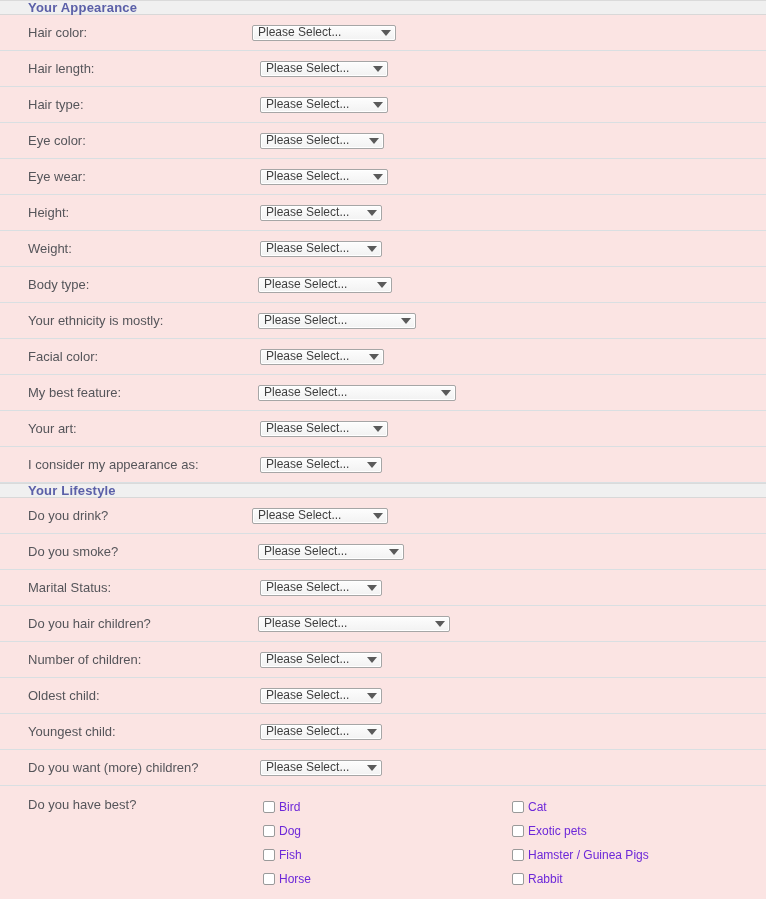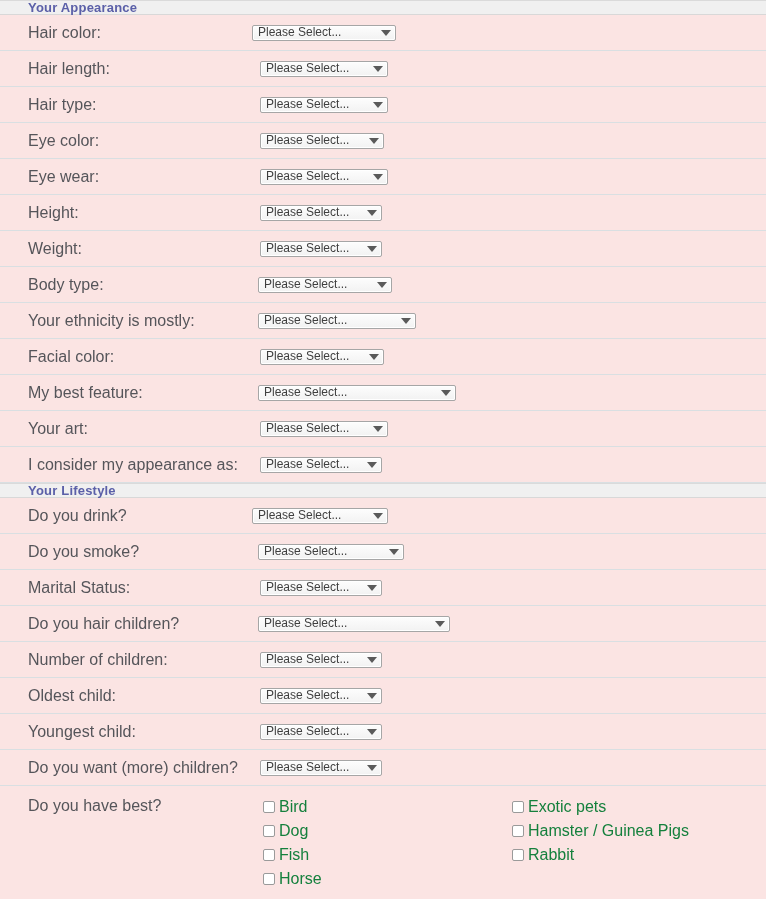--- a/index.html
+++ b/index.html
@@ -43,21 +43,21 @@
     min-height: 36px;
     box-sizing: border-box;
     display: flex;
     align-items: center;
   }
   .row .label {
     width: 252px;
     box-sizing: border-box;
     padding-left: 28px;
     padding-right: 6px;
-    font-size: 16px;
+    font-size: 13px;
     color: #55555a;
     flex: 0 0 252px;
   }
   .row .field {
     flex: 1 1 auto;
     display: flex;
     align-items: center;
   }
   
   .sel {
@@ -129,22 +129,22 @@
     width: 12px;
     height: 12px;
     box-sizing: border-box;
     background: #ffffff;
     border: 1px solid #9a9a9a;
     border-radius: 2px;
     flex: 0 0 12px;
     margin-right: 4px;
   }
   .chk-label {
-    font-size: 16px;
-    color: #15803d;
+    font-size: 12px;
+    color: #6d28d9;
     white-space: nowrap;
   }
 </style>
 </head>
 <body>
 
 <div class="form-wrap" id="form-root">
     <div class="section-header">
       <span class="title">Your Appearance</span>
     </div>
@@ -400,20 +400,24 @@
               <span class="chk-label">Fish</span>
             </label>
             <label class="chk-item">
               <span class="chk-box"></span>
               <span class="chk-label">Horse</span>
             </label>
           </div>
           <div class="checkcol col-b">
             <label class="chk-item">
               <span class="chk-box"></span>
+              <span class="chk-label">Cat</span>
+            </label>
+            <label class="chk-item">
+              <span class="chk-box"></span>
               <span class="chk-label">Exotic pets</span>
             </label>
             <label class="chk-item">
               <span class="chk-box"></span>
               <span class="chk-label">Hamster / Guinea Pigs</span>
             </label>
             <label class="chk-item">
               <span class="chk-box"></span>
               <span class="chk-label">Rabbit</span>
             </label>

